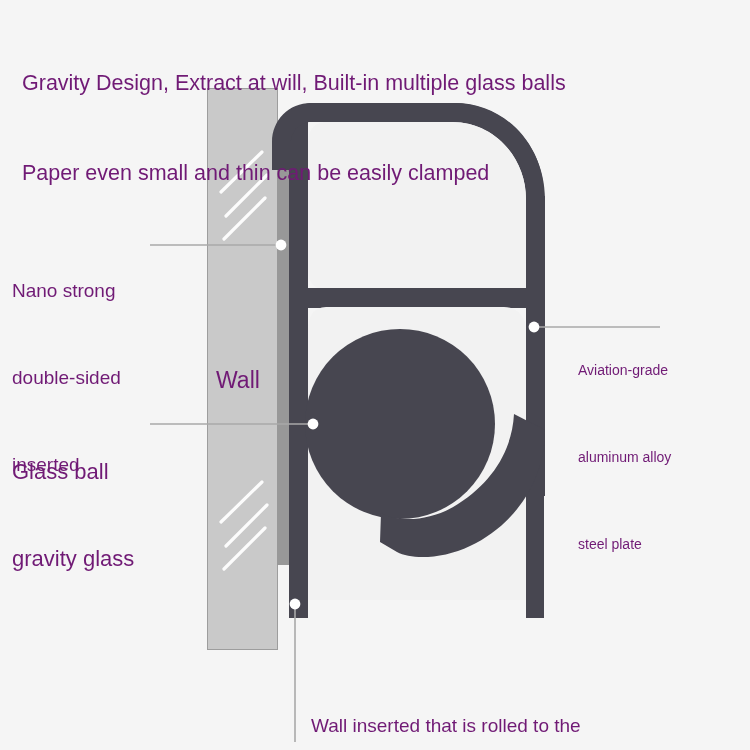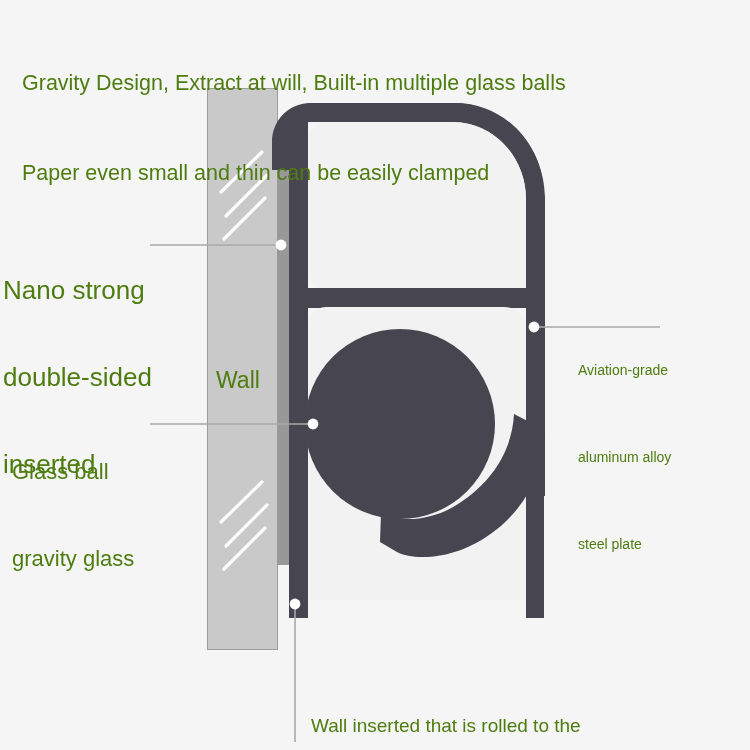--- a/index.html
+++ b/index.html
@@ -20,34 +20,34 @@
     position: absolute;
     left: 0;
     top: 0;
     width: 750px;
     height: 750px;
   }
   .txt {
     position: absolute;
     white-space: pre;
     font-family: "Liberation Sans", sans-serif;
-    color: #4d7c0f;
+    color: #701a75;
     line-height: 29px;
     letter-spacing: 0px;
   }
   #headline {
     left: 22px;
     top: 8px;
     font-size: 21.5px;
     line-height: 30px;
   }
   #label-adhesive {
-    left: 3px;
+    left: 12px;
     top: 218px;
-    font-size: 26px;
+    font-size: 19px;
     line-height: 29px;
   }
   #label-glassball {
     left: 12px;
     top: 399px;
     font-size: 22px;
     line-height: 29px;
   }
   #label-plate {
     left: 578px;

